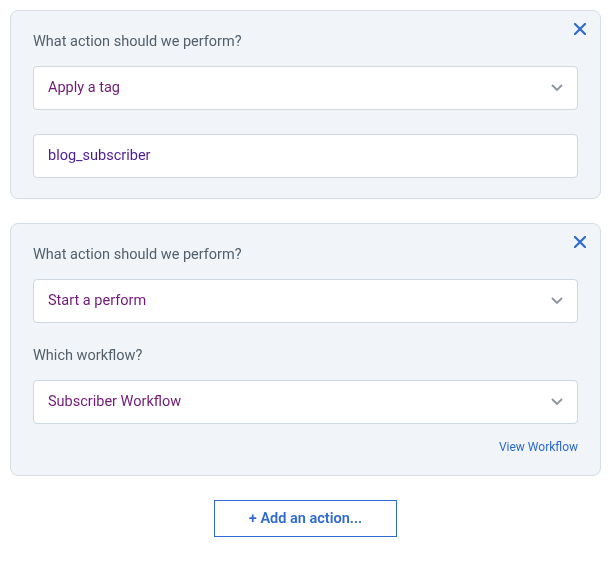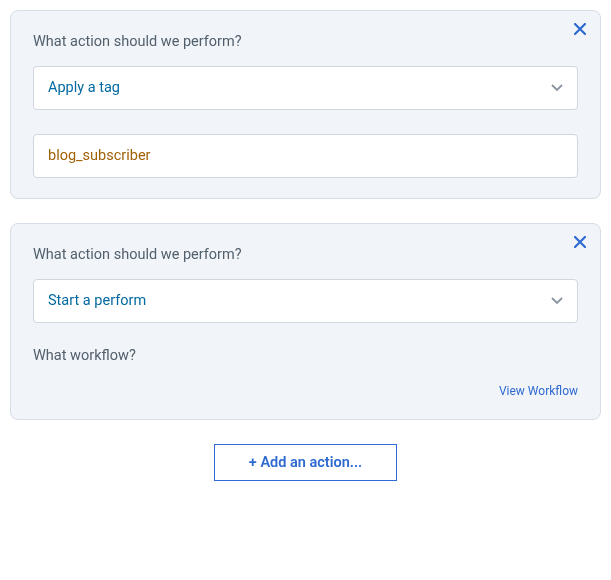--- a/index.html
+++ b/index.html
@@ -44,32 +44,32 @@
       border-radius: 4px;
       height: 44px;
       padding: 0 14px;
       display: flex;
       align-items: center;
       justify-content: space-between;
       cursor: pointer;
     }
     .select-box .value {
       font-size: 14.5px;
-      color: #0369a1;
+      color: #701a75;
     }
     .caret svg { display: block; }
     .text-input {
       width: 100%;
       background: #ffffff;
       border: 1px solid #cfd7e0;
       border-radius: 4px;
       height: 44px;
       padding: 0 14px;
       font-size: 14.5px;
-      color: #a16207;
+      color: #4c1d95;
       font-family: inherit;
     }
     .card-footer-link {
       text-align: right;
       margin-top: 12px;
     }
     .card-footer-link a {
       color: #2e6ad1;
       font-size: 12px;
       text-decoration: none;
@@ -132,21 +132,29 @@
       <span class="value">Start a perform</span>
       <span class="caret">
         <svg width="12" height="8" viewBox="0 0 12 8">
             <path d="M1 1 L6 6 L11 1" fill="none" stroke="#8a94a1" stroke-width="1.8"></path>
           </svg>
       </span>
     </div>
   </div>
 
   <div class="field-group">
-    <div class="field-label">What workflow?</div>
+    <div class="field-label">Which workflow?</div>
+    <div class="select-box">
+      <span class="value">Subscriber Workflow</span>
+      <span class="caret">
+        <svg width="12" height="8" viewBox="0 0 12 8">
+            <path d="M1 1 L6 6 L11 1" fill="none" stroke="#8a94a1" stroke-width="1.8"></path>
+          </svg>
+      </span>
+    </div>
   </div>
 
   <div class="card-footer-link">
     <a>View Workflow</a>
   </div>
 </div>
 
 <div class="add-action-row">
   <button class="add-action-btn">+ Add an action...</button>
 </div>

